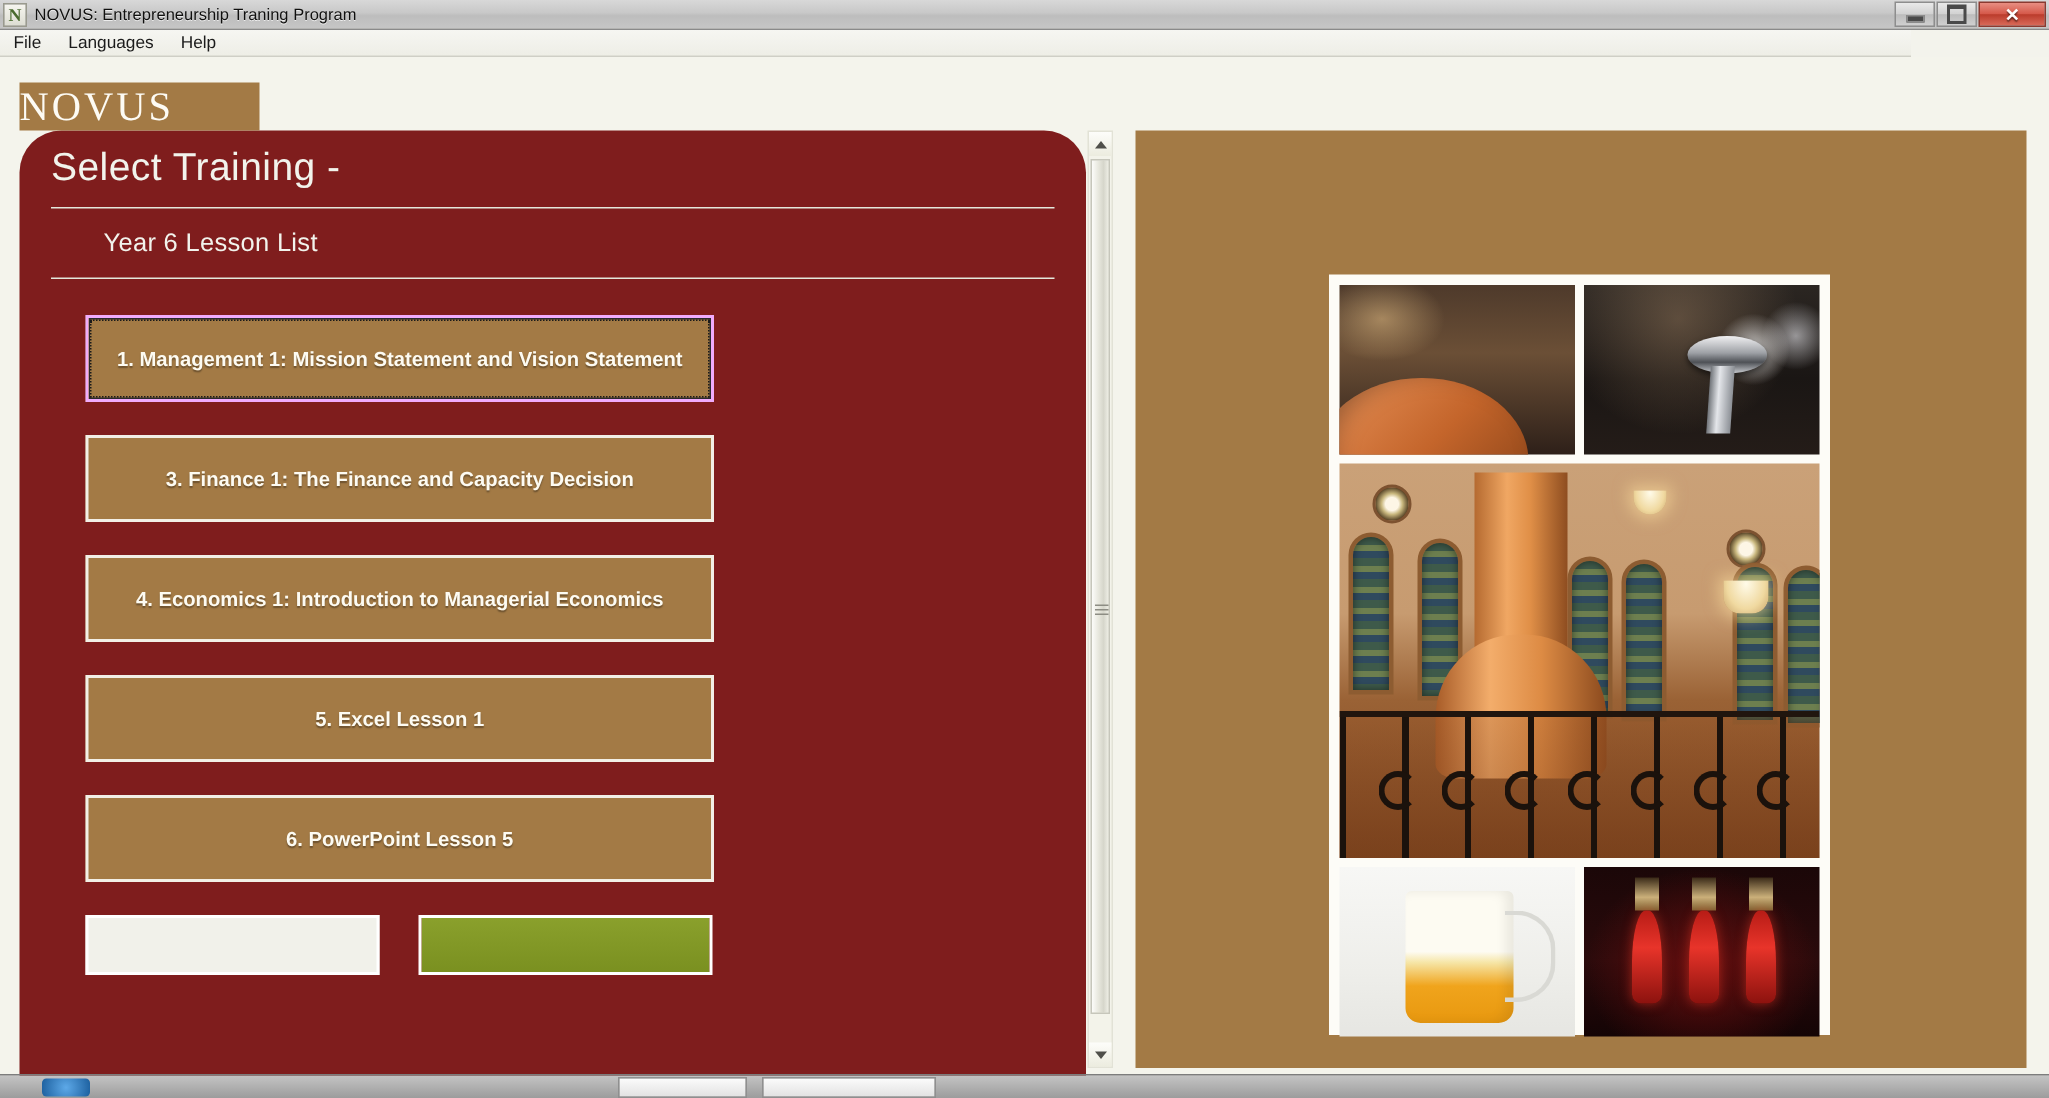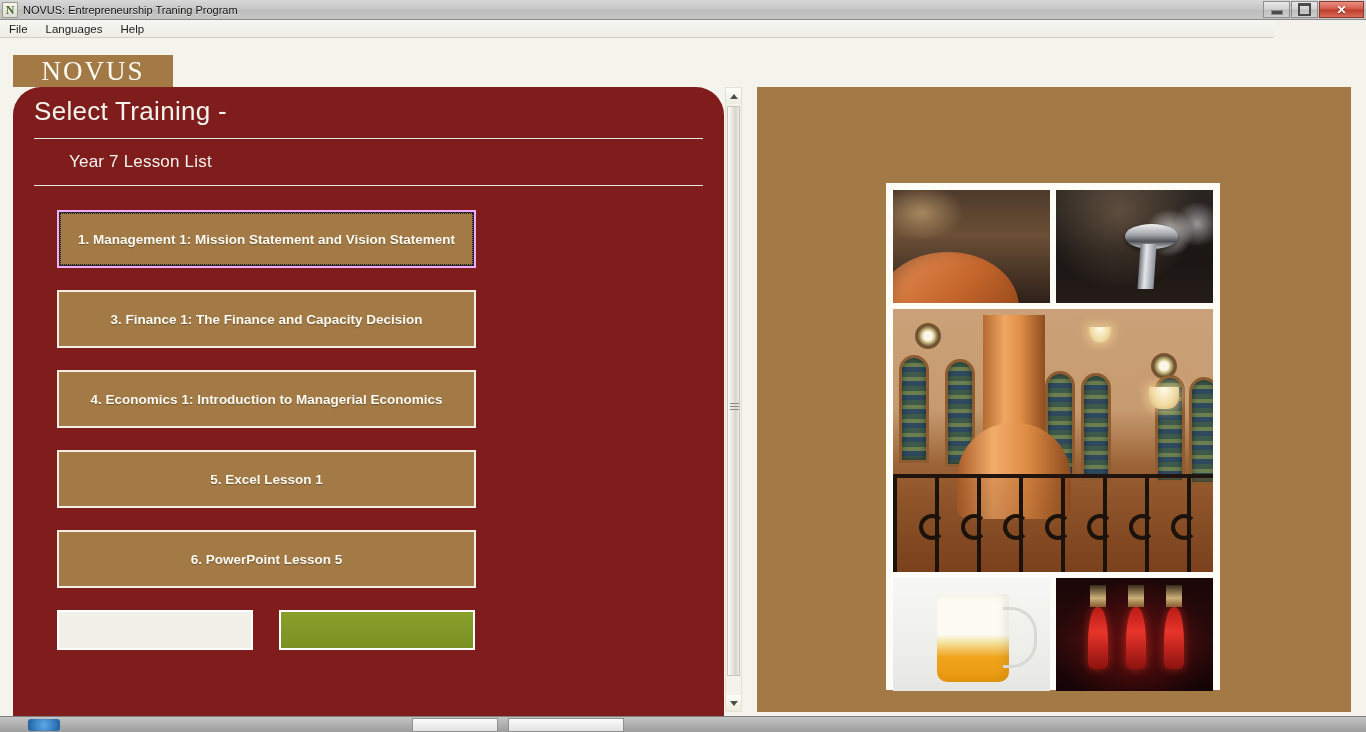--- a/index.html
+++ b/index.html
@@ -81,21 +81,21 @@
     position: absolute; left: 0; top: 38px;
     width: 1366px; height: 678px;
     background: #f4f4ec;
   }
 
   
   #logo {
     position: absolute; left: 13px; top: 17px;
     width: 160px; height: 32px;
     background: #a37a45;
-    display: flex; align-items: center; justify-content: center;
+    display: flex; align-items: center; justify-content: flex-start;
     z-index: 6;
   }
   #logo .logo-text {
     font-family: "Liberation Serif", serif;
     font-size: 27px; letter-spacing: 2px;
     color: #fdfbf4; line-height: 1;
   }
 
   
   #left-panel {
@@ -345,21 +345,21 @@
   <div id="content">
 
     <div id="logo">
       <span class="logo-text">NOVUS</span>
     </div>
 
     <div id="left-panel">
       <div id="panel-header">
         <div class="panel-title">Select Training -</div>
         <div class="hrule"></div>
-        <div class="panel-subtitle">Year 7 Lesson List</div>
+        <div class="panel-subtitle">Year 6 Lesson List</div>
         <div class="hrule"></div>
       </div>
 
       <div id="lesson-list">
         <div class="lesson-btn focused">
           <span class="lbl">1. Management 1: Mission Statement and Vision Statement</span>
         </div>
         <div class="lesson-btn">
           <span class="lbl">3. Finance 1: The Finance and Capacity Decision</span>
         </div>

